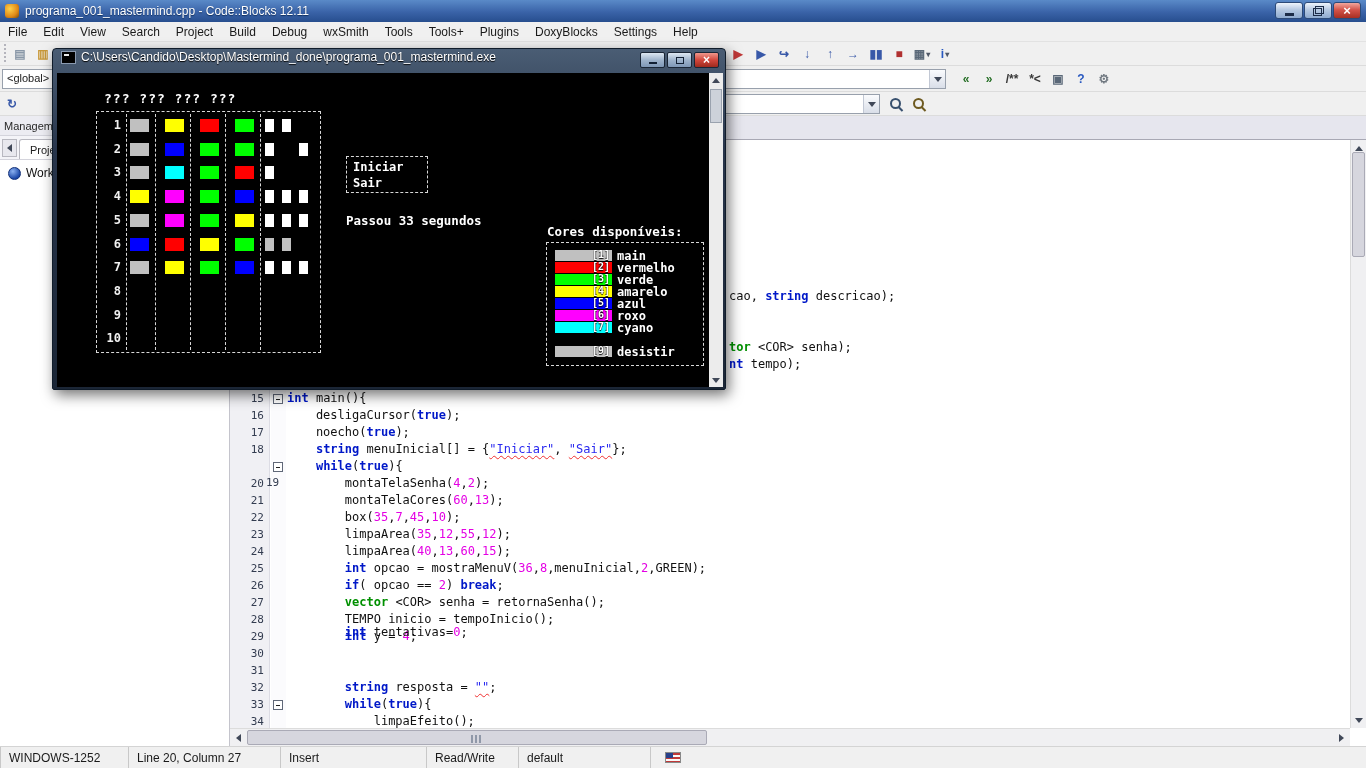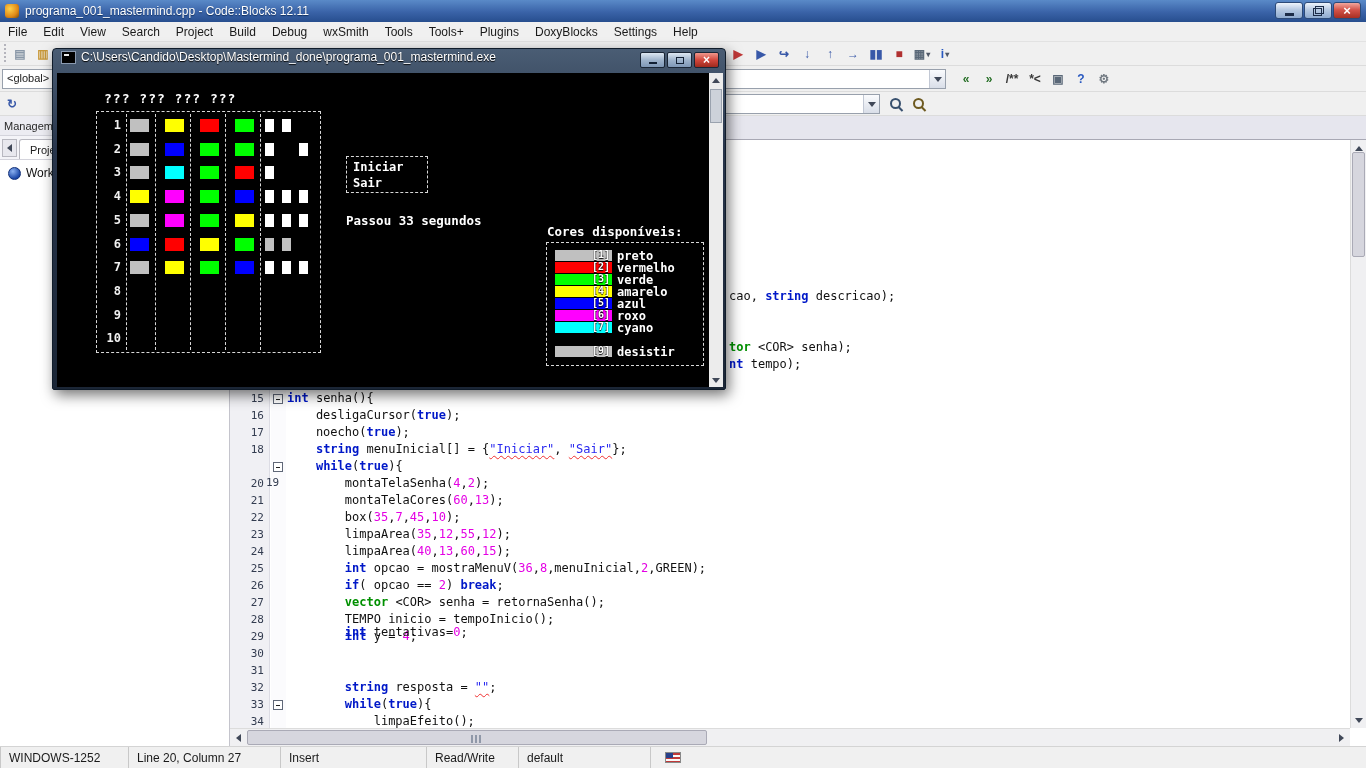--- a/index.html
+++ b/index.html
@@ -292,21 +292,21 @@
   </div>
 </div>
 
 <div class="tabstrip"></div>
 <div class="editor-bg"></div>
 <div class="gutter-bg"></div>
 <div class="fold-bg"></div>
 <div id="editor-lines">
     <div class="linenum" style="top: 390px;">15</div>
     <div class="foldbox" style="top: 394px;"></div>
-    <pre class="codeline" style="top: 390px;"><span class="tk-kw">int</span><span class="tk-pl"> senha(){</span></pre>
+    <pre class="codeline" style="top: 390px;"><span class="tk-kw">int</span><span class="tk-pl"> main(){</span></pre>
     <div class="linenum" style="top: 407px;">16</div>
     <pre class="codeline" style="top: 407px;"><span class="tk-pl">    desligaCursor(</span><span class="tk-kw">true</span><span class="tk-pl">);</span></pre>
     <div class="linenum" style="top: 424px;">17</div>
     <pre class="codeline" style="top: 424px;"><span class="tk-pl">    noecho(</span><span class="tk-kw">true</span><span class="tk-pl">);</span></pre>
     <div class="linenum" style="top: 441px;">18</div>
     <pre class="codeline" style="top: 441px;"><span class="tk-pl">    </span><span class="tk-kw">string</span><span class="tk-pl"> menuInicial[] = {</span><span class="tk-str">"Iniciar"</span><span class="tk-pl">, </span><span class="tk-str">"Sair"</span><span class="tk-pl">};</span></pre>
     <div class="linenum" style="top: 474px; padding-left: 36px;">19</div>
     <div class="foldbox" style="top: 462px;"></div>
     <pre class="codeline" style="top: 458px;"><span class="tk-pl">    </span><span class="tk-kw">while</span><span class="tk-pl">(</span><span class="tk-kw">true</span><span class="tk-pl">){</span></pre>
     <div class="linenum" style="top: 475px;">20</div>
@@ -457,21 +457,21 @@
     <div class="game-menu-box" id="game-menu-box">
         <div class="game-menu-item">Iniciar</div>
         <div class="game-menu-item">Sair</div>
       </div>
     <div class="timer-text">Passou 33 segundos</div>
     <div class="legend-title">Cores disponíveis:</div>
     <div class="legend-box" id="legend-box">
         <div class="legend-swatch" style="top: 7px; background: rgb(192, 192, 192);">
           <span class="legend-key">[1]</span>
         </div>
-        <div class="legend-name" style="top: 7px;">preto</div>
+        <div class="legend-name" style="top: 7px;">main</div>
         <div class="legend-swatch" style="top: 19px; background: rgb(255, 0, 0);">
           <span class="legend-key">[2]</span>
         </div>
         <div class="legend-name" style="top: 19px;">vermelho</div>
         <div class="legend-swatch" style="top: 31px; background: rgb(0, 255, 0);">
           <span class="legend-key">[3]</span>
         </div>
         <div class="legend-name" style="top: 31px;">verde</div>
         <div class="legend-swatch" style="top: 43px; background: rgb(255, 255, 0);">
           <span class="legend-key">[4]</span>

